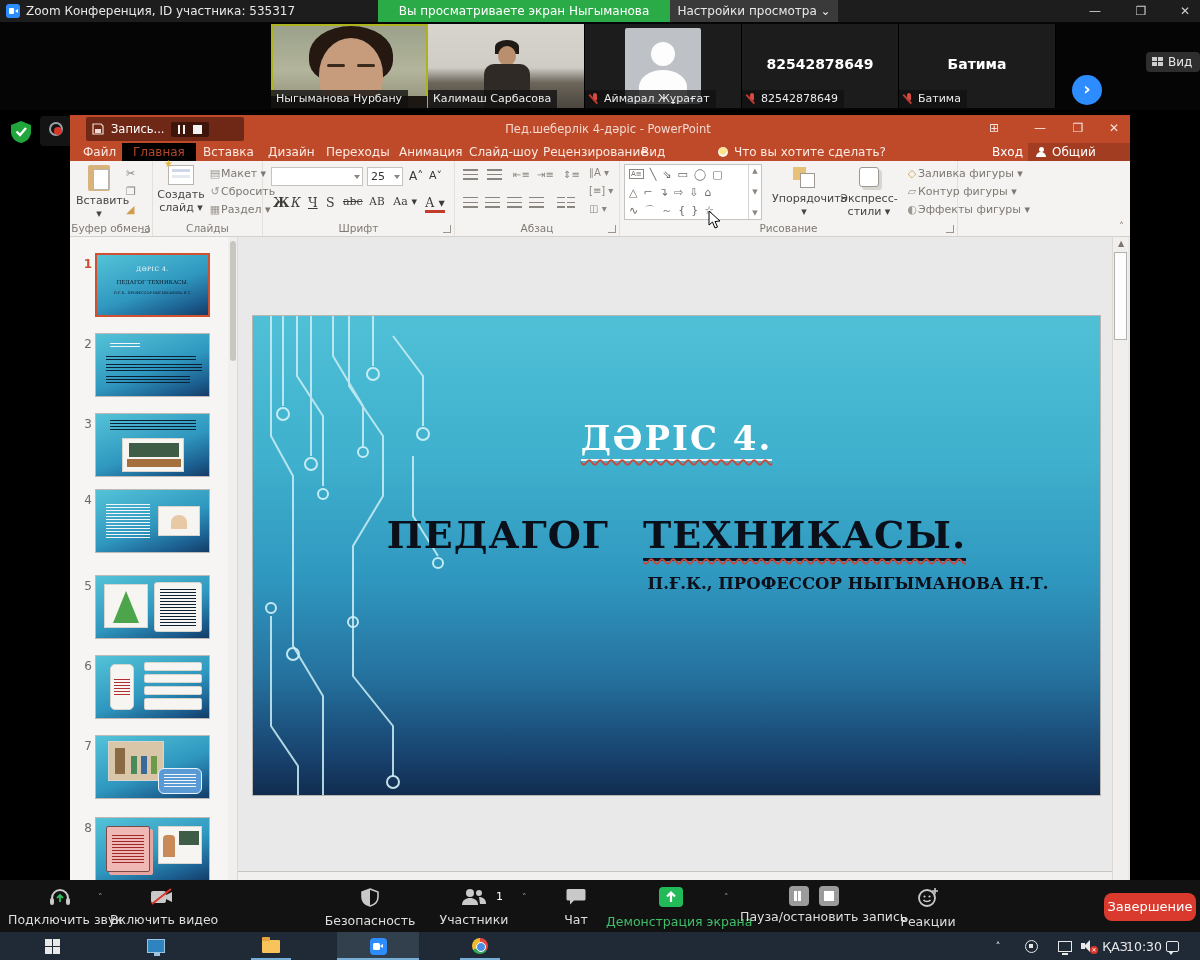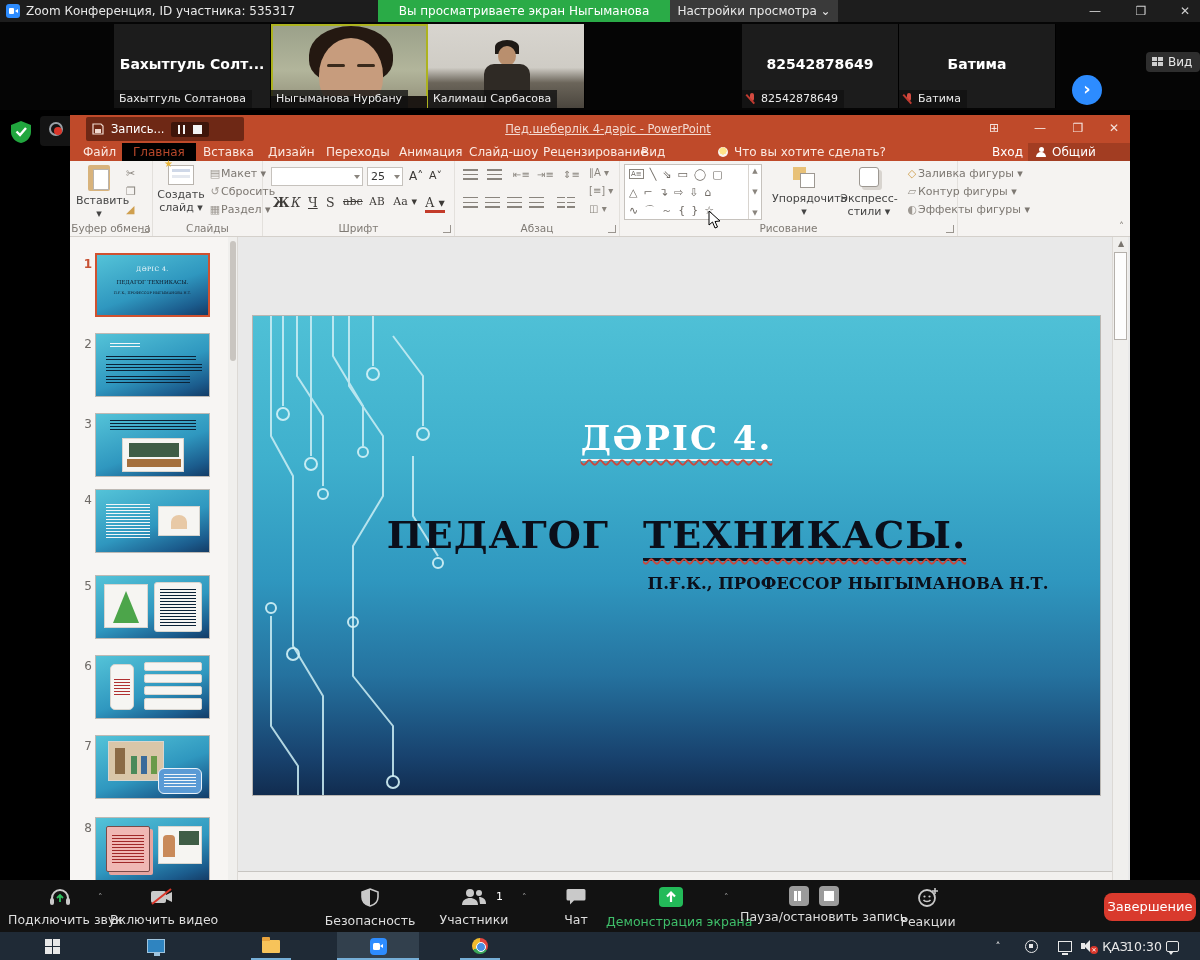--- a/index.html
+++ b/index.html
@@ -53,21 +53,21 @@
   #rec-ind .ring { position:absolute; left:9px; top:6px; width:14px; height:14px; border:2px solid #9aa0a6; border-radius:50%; }
   #rec-ind .dot { position:absolute; left:14px; top:11px; width:8px; height:8px; background:#d9362a; border-radius:50%; }
 
   
   #ppt { left:70px; top:115px; width:1060px; height:765px; background:#f5f3f1; }
   #ppt-titlebar { left:0; top:0; width:1060px; height:28px; background:#bf4a2a; color:#fff; font-size:12px; }
   #rec-overlay { position:absolute; left:16px; top:2px; height:24px; width:158px; background:rgba(43,12,4,.55); border-radius:2px; display:flex; align-items:center; gap:7px; padding:0 6px; color:#fff; }
   #rec-overlay .btns { background:rgba(30,8,3,.6); display:flex; gap:8px; padding:3px 7px; border-radius:2px; }
   .pauseg { width:7px; height:9px; border-left:2.5px solid #f2f2f2; border-right:2.5px solid #f2f2f2; }
   .stopg { width:9px; height:9px; background:#f2f2f2; }
-  #ppt-title { position:absolute; left:16px; right:0; top:7px; text-align:center; color:#f3d9d0; font-size:11.5px;text-decoration:underline; }
+  #ppt-title { position:absolute; left:16px; right:0; top:7px; text-align:center; color:#f3d9d0; font-size:11.5px; }
   .ppt-ctl { position:absolute; top:6px; color:#f5e4de; font-size:12px; width:20px; text-align:center; }
   #ppt-tabs { left:0; top:28px; width:1060px; height:18px; background:#bf4a2a; color:#fbe9e2; font-size:12px; }
   .tab { position:absolute; top:0; height:18px; line-height:18px; padding:0 11px; }
   .tab.active { background:#000000; color:#b7472a; }
   #tellme { position:absolute; left:648px; top:0; height:18px; line-height:18px; color:#fbe9e2; padding-left:16px; }
   #tellme .bulb { position:absolute; left:0; top:4px; width:10px; height:10px; border-radius:50%; background:radial-gradient(circle at 50% 40%, #ffe48a 0 45%, #f9f4ee 46% 100%); }
   #signin { position:absolute; left:922px; top:0; line-height:18px; color:#fff; }
   #sharebtn { position:absolute; left:958px; top:0; height:18px; line-height:18px; background:#a23d22; color:#fff; padding:0 10px 0 24px; }
   #sharebtn .person { position:absolute; left:8px; top:4px; width:10px; height:10px; }
   #sharebtn .person:before { content:""; position:absolute; left:3px; top:0; width:5px; height:5px; border-radius:50%; background:#fff; }
@@ -186,42 +186,46 @@
   <div id="zoom-logo" class="abs"></div>
   <div id="zoom-title" class="abs">Zoom Конференция, ID участника: 535317</div>
   <div id="share-banner" class="abs">Вы просматриваете экран Ныгыманова Нурбану</div>
   <div id="view-settings" class="abs">Настройки просмотра ⌄</div>
   <div class="wctl abs" style="left:1086px;">—</div>
   <div class="wctl abs" style="left:1132px;">❐</div>
   <div class="wctl abs" style="left:1176px;">✕</div>
 </div>
 
 <div id="video-strip" class="abs">
-  <div class="tile" style="left:114px;">
-    <div class="disp">Бахытгуль  Солт...</div>
-    <div class="vlabel">
-        <span>Бахытгуль Солтанова</span>
-      </div>
-  </div>
   <div class="tile active p2" style="left:271px;">
     <div class="hair"></div>
     <div class="face"></div>
     <div class="brow" style="left:56px;"></div>
     <div class="brow" style="left:86px;"></div>
     <div class="shoulders"></div>
     <div class="vlabel">
         <span>Ныгыманова Нурбану</span>
       </div>
   </div>
   <div class="tile p3" style="left:428px;">
     <div class="hairc"></div>
     <div class="head"></div>
     <div class="body"></div>
     <div class="vlabel">
         <span>Калимаш Сарбасова</span>
+      </div>
+  </div>
+  <div class="tile" style="left:585px;">
+    <div class="avatarbox">
+        <div class="head"></div>
+        <div class="bod"></div>
+      </div>
+    <div class="vlabel">
+        <span class="micmute"></span>
+        <span>Аймарал Жұрағат</span>
       </div>
   </div>
   <div class="tile" style="left:742px;">
     <div class="disp">82542878649</div>
     <div class="vlabel">
         <span class="micmute"></span>
         <span>82542878649</span>
       </div>
   </div>
   <div class="tile" style="left:899px;">

